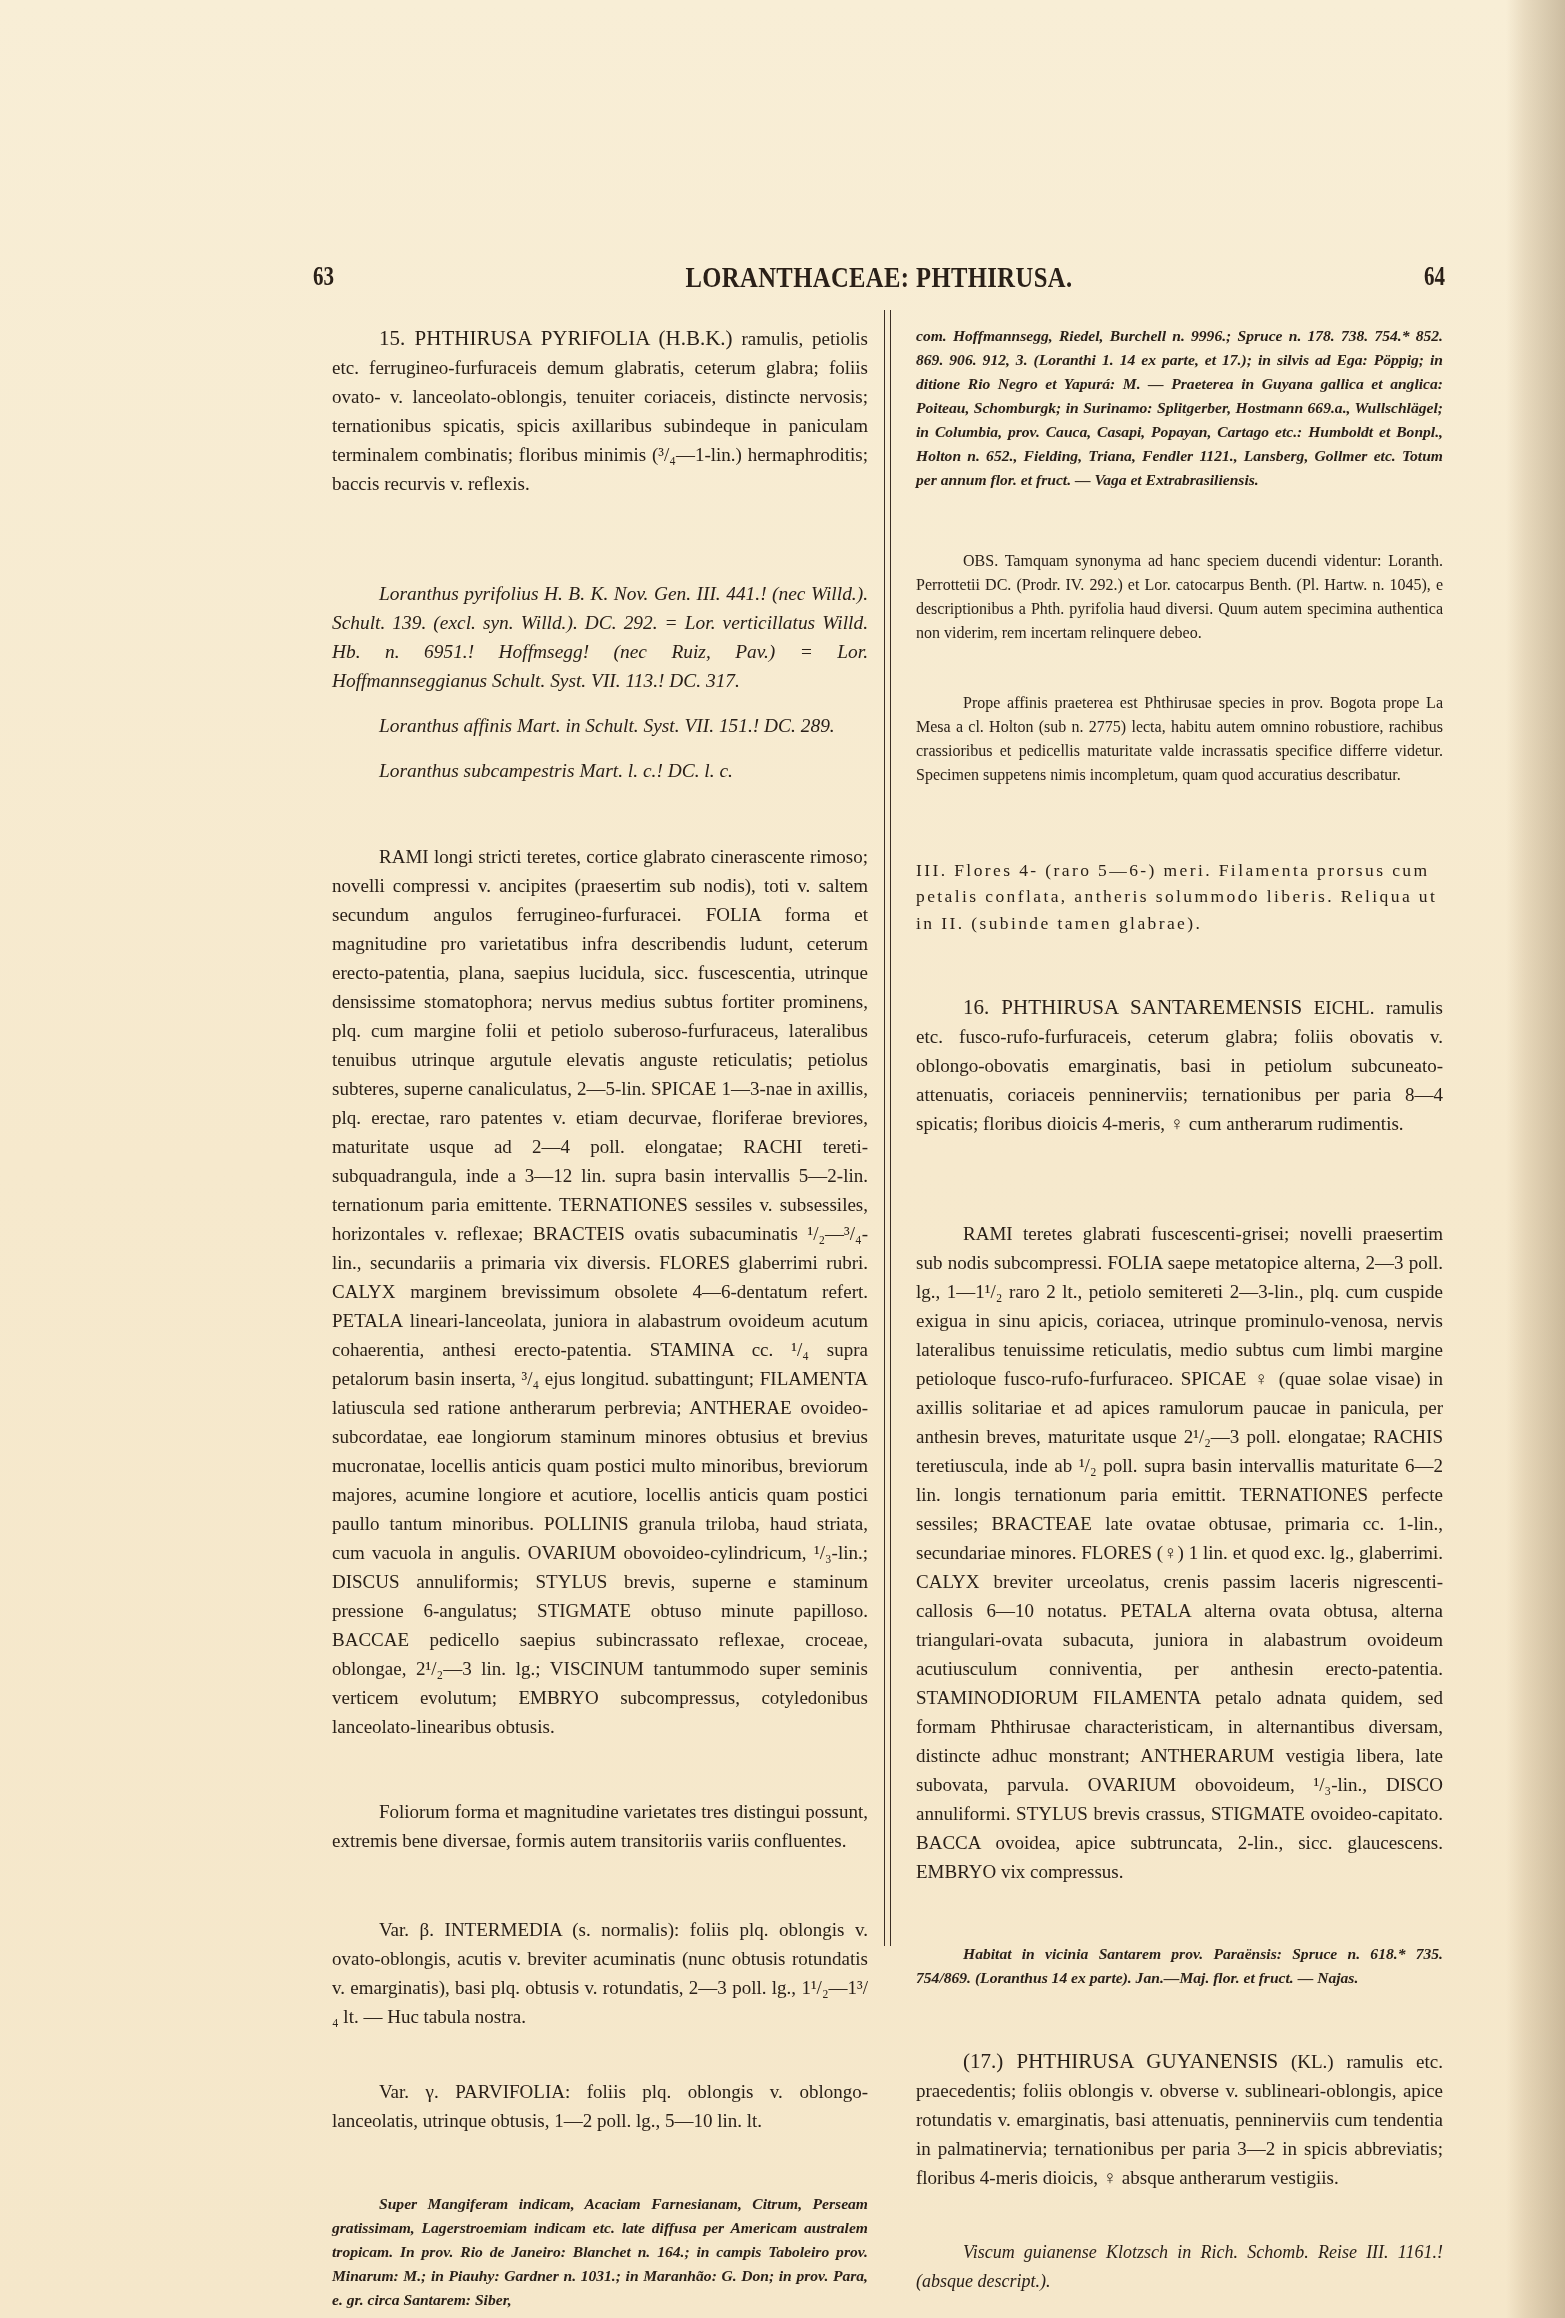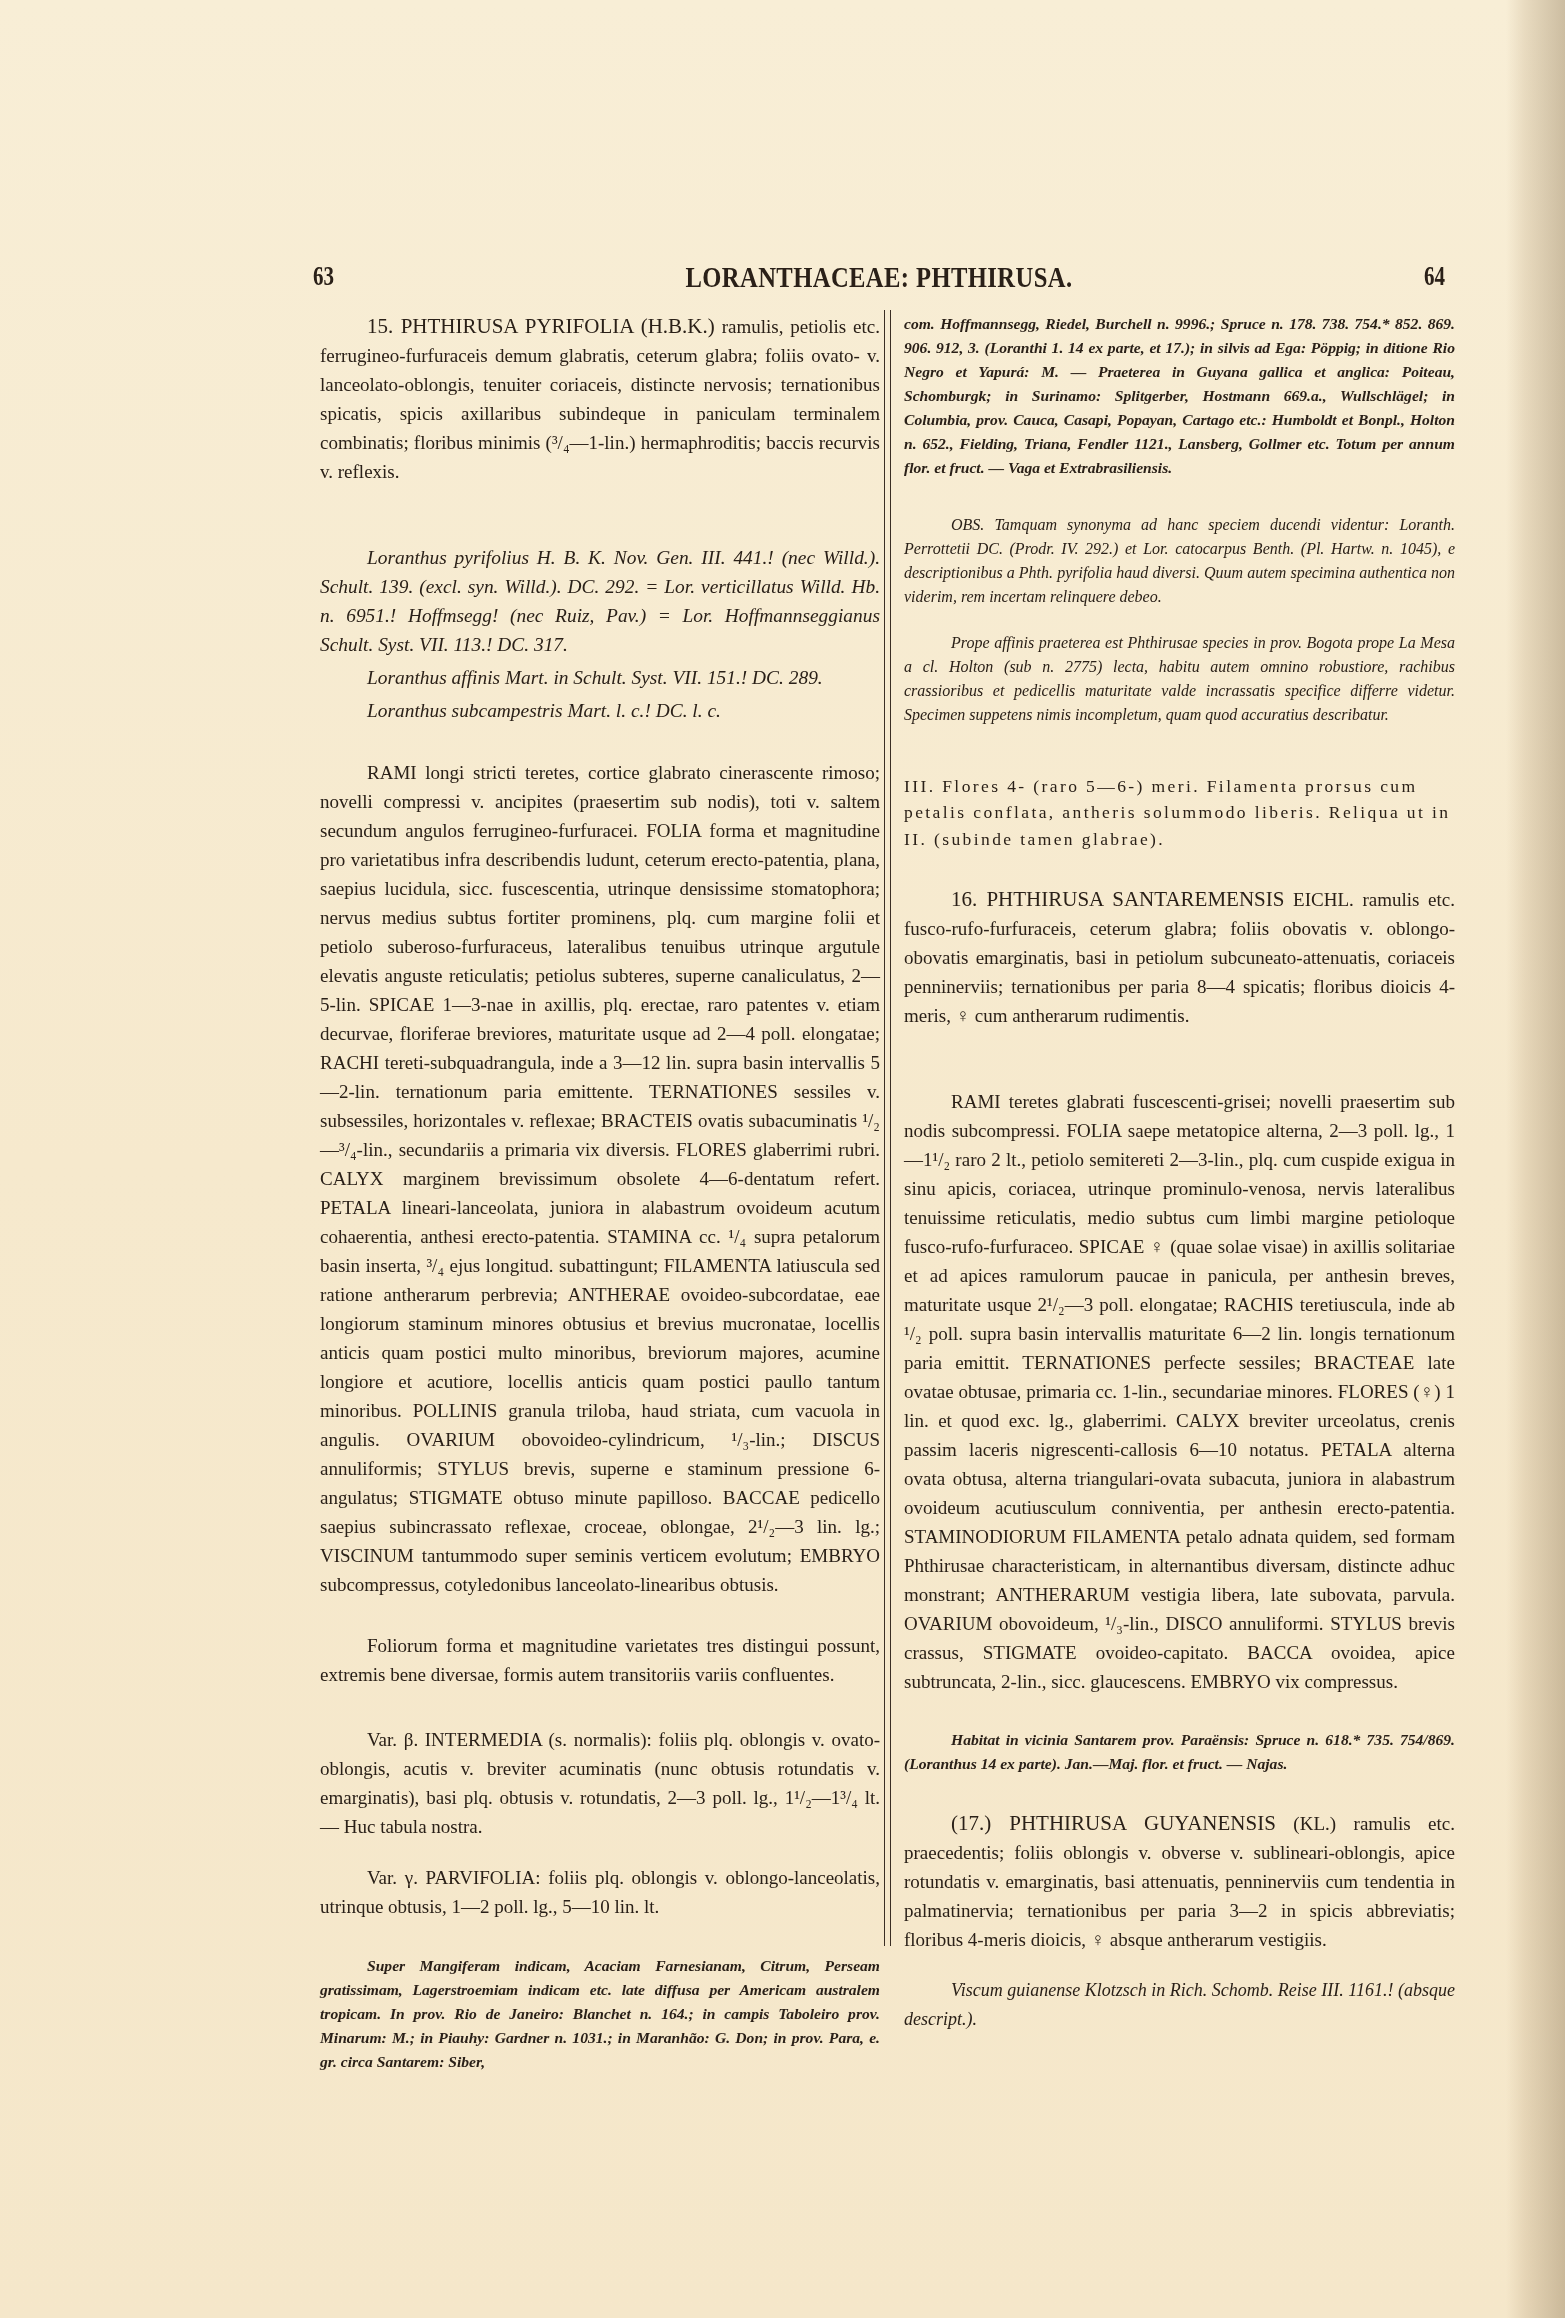--- a/index.html
+++ b/index.html
@@ -23,30 +23,30 @@
   .pg-left { position: absolute; left: 0; top: 0; font-size: 28px; transform: scaleX(0.75); transform-origin: left; }
   .pg-title { position: absolute; left: 0; right: 0; top: 0; text-align: center; font-size: 30px; letter-spacing: 0.5px; transform: scaleX(0.82); }
   .pg-right { position: absolute; right: 0; top: 0; font-size: 28px; transform: scaleX(0.75); transform-origin: right; }
 
   .col { position: absolute; top: 308px; font-size: 19px; line-height: 29px; text-align: justify; }
   .col-left { left: 316px; width: 568px; }
   .col-right { left: 900px; width: 559px; }
   .rule { position: absolute; left: 884px; top: 310px; height: 1636px; width: 6.6px;
           border-left: 1.4px solid #3a2e24; border-right: 1.4px solid #3a2e24; box-sizing: border-box; }
 
-  .col p { margin: 4px; }
+  .col p { margin: 16px; }
   .indent { text-indent: 47px; }
   .sp-sm { height: 14px; }
   .sp-md { height: 24.6px; }
   .sp-lg { height: 38px; }
   .sc { font-variant: small-caps; }
   .citation { font-style: italic; font-size: 18px; }
   .synonym p { font-style: italic; font-size: 19.4px; }
   .heading-name { font-size: 21px; }
-  .small { font-size: 16px; line-height: 24px; font-style: italic; }
+  .small { font-size: 16px; line-height: 24px; }
   .section-III { text-align: left; letter-spacing: 2.4px; font-size: 17.5px; line-height: 26.5px; }
   .tabula { font-style: italic; font-weight: bold; font-size: 16px; padding-left: 28px; }
   .locality { font-style: italic; font-weight: bold; font-size: 15.6px; line-height: 24px; }
 </style>
 </head>
 <body>
 
 <div class="paper"></div>
 
 <div class="header">

